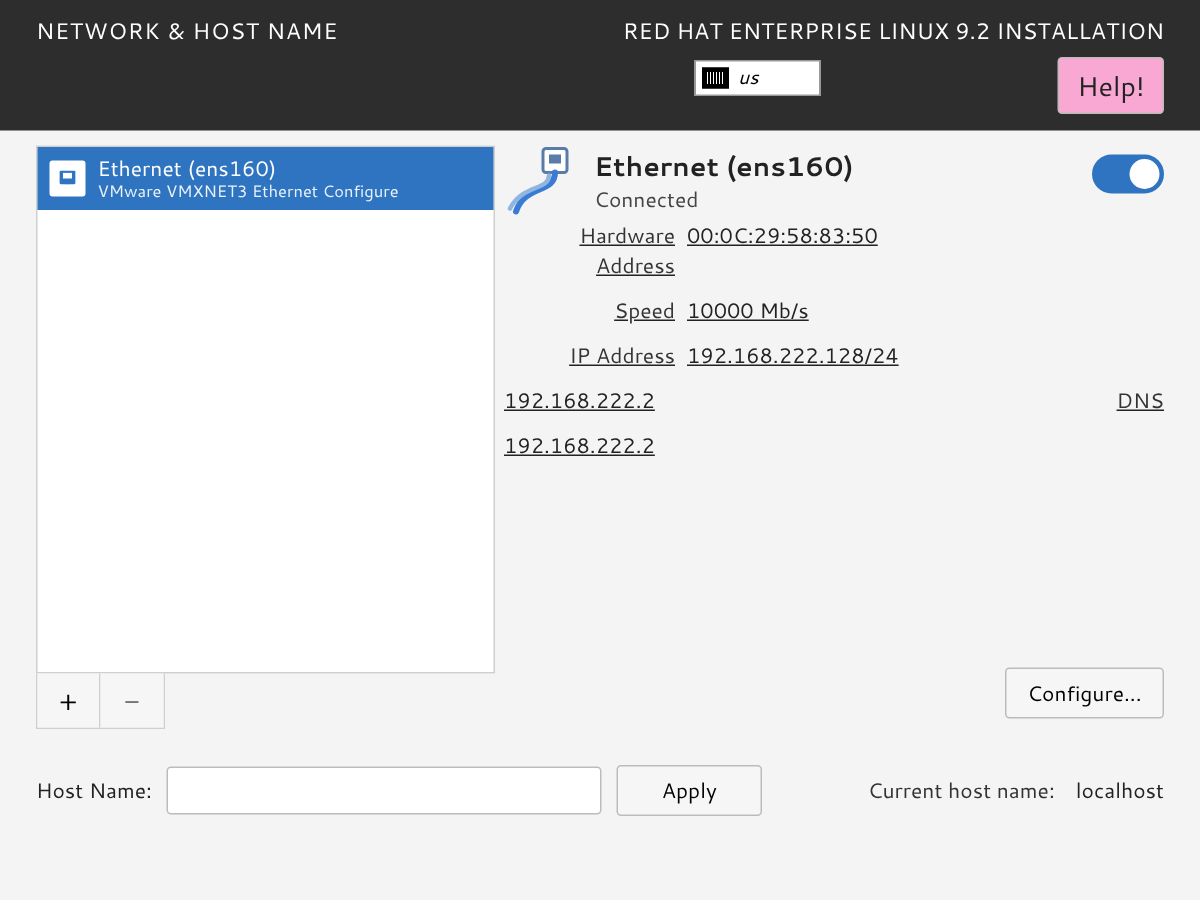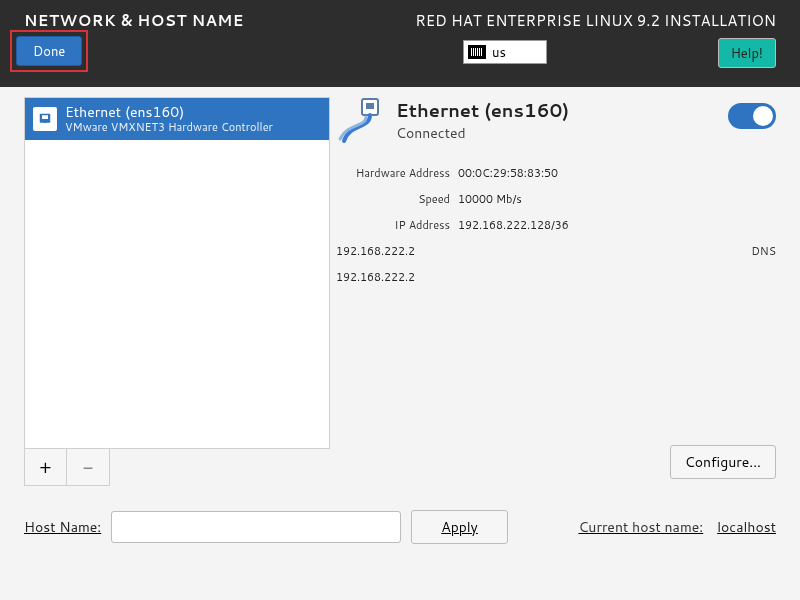--- a/index.html
+++ b/index.html
@@ -1,26 +1,26 @@
 <!DOCTYPE html>
 <html><head>
 <meta charset="utf-8">
 <style>
   * { box-sizing: border-box; margin: 0; padding: 0; font-family: "Cantarell", "Segoe UI", sans-serif; }
   body { width: 800px; height: 600px; background: #f4f4f4; overflow: hidden; }
 
   .topbar { background: #2d2d2d; color: #fff; height: 87px; position: relative; }
-  .title-left { position: absolute; left: 24px; top: 10px; font-size: 15px; font-weight: 700; letter-spacing: 0.5px; }
+  .title-left { position: absolute; left: 24px; top: 10px; font-size: 15px; font-weight: 400; letter-spacing: 0.5px; }
   .title-right { position: absolute; right: 24px; top: 10px; font-size: 15px; font-weight: 400; }
   .done-wrap { position: absolute; left: 10px; top: 30px; border: 2px solid #d73339; padding: 4px; }
   .done-btn { background: #2f74c0; border: 1px solid #1d5ea7; color: #fff; font-size: 13px; padding: 5px 16px; border-radius: 3px; cursor: pointer; }
-  .kbd-ind { position: absolute; left: 463px; top: 40px; width: 84px; height: 24px; background: #fff; border: 1px solid #999; display: flex; align-items: center; padding: 0 4px; color: #000; font-size: 13px; }
+  .kbd-ind { position: absolute; left: 463px; top: 40px; width: 84px; height: 24px; background: #fff; border: 1px solid #999; display: flex; align-items: center; padding: 0 4px; color: #000; font-size: 13px; font-style: italic; }
   .kbd-icon { width: 18px; height: 14px; background: #000; margin-right: 6px; position: relative; border: 1px solid #000; }
   .kbd-icon::after { content: ""; position: absolute; inset: 2px; background: repeating-linear-gradient(to right, #fff 0 1px, #000 1px 2px), repeating-linear-gradient(to bottom, transparent 0 2px, #000 2px 3px); background-blend-mode: normal; }
-  .help-btn { position: absolute; right: 24px; top: 38px; background: #14b8a6; border: 1px solid #bcbcbc; color: #222; font-size: 13px; padding: 5px 12px; border-radius: 3px; cursor: pointer; }
+  .help-btn { position: absolute; right: 24px; top: 38px; background: #f9a8d4; border: 1px solid #bcbcbc; color: #222; font-size: 18px; padding: 5px 12px; border-radius: 3px; cursor: pointer; }
 
   .content { display: flex; padding: 10px 24px 0 24px; gap: 6px; }
   .left-col { width: 306px; display: flex; flex-direction: column; }
   .iface-list { border: 1px solid #cfcfcf; background: #fff; height: 352px; }
   .iface-item { display: flex; align-items: center; padding: 6px 8px; gap: 8px; }
   .iface-item.selected { background: #2f74c0; color: #fff; }
   .iface-mini-icon { width: 24px; height: 24px; background: #fff; border-radius: 2px; display: flex; align-items: center; justify-content: center; flex: 0 0 24px; }
   .iface-mini-icon svg { width: 18px; height: 18px; }
   .iface-text { display: flex; flex-direction: column; line-height: 1.2; }
   .iface-name { font-size: 14px; }
@@ -30,62 +30,59 @@
   .sq-btn:last-child { border-right: none; color:#777; }
 
   .right-col { flex: 1; position: relative; }
   .iface-header { display: flex; align-items: flex-start; gap: 12px; }
   .big-icon { width: 48px; height: 48px; flex: 0 0 48px; }
   .iface-title { font-size: 18px; font-weight: 600; color: #222; }
   .iface-status { font-size: 14px; color: #444; }
   .switch { position: absolute; right: 0; top: 6px; width: 48px; height: 26px; background: #2f74c0; border-radius: 13px; cursor: pointer; }
   .switch::after { content:""; position:absolute; right:3px; top:3px; width:20px; height:20px; background:#fff; border-radius:50%; }
 
-  .details { margin-top: 20px; display: grid; grid-template-columns: 114px auto; row-gap: 10px; column-gap: 8px; font-size: 11px; color: #222; }
+  .details { margin-top: 2px; display: grid; grid-template-columns: 114px auto; row-gap: 10px; column-gap: 8px; font-size: 14px; color: #222; text-decoration: underline; }
   .details .lbl { text-align: right; color: #333; }
   .configure-btn { position: absolute; right: 0; top: 348px; background: #f6f6f6; border: 1px solid #bcbcbc; font-size: 14px; padding: 6px 14px; border-radius: 3px; cursor: pointer; }
 
-  .bottom { position: absolute; left: 24px; right: 24px; top: 510px; display: flex; align-items: center; gap: 10px; font-size: 14px; text-decoration: underline; }
+  .bottom { position: absolute; left: 24px; right: 24px; top: 510px; display: flex; align-items: center; gap: 10px; font-size: 14px; }
   .hostlabel { color: #222; }
   .host-input { width: 290px; height: 32px; border: 1px solid #bcbcbc; border-radius: 3px; padding: 0 8px; background: #fff; }
   .apply-btn { background: #f6f6f6; border: 1px solid #bcbcbc; font-size: 14px; padding: 6px 29px; border-radius: 3px; cursor: pointer; }
   .cur-host { margin-left: auto; display: flex; gap: 14px; }
   .cur-host .v { color: #222; text-align: center; }
   .cur-host .k { color: #333; }
 </style>
 </head>
 <body>
 
 <div class="topbar">
   <div class="title-left">NETWORK &amp; HOST NAME</div>
   <div class="title-right">RED HAT ENTERPRISE LINUX 9.2 INSTALLATION</div>
-  <div class="done-wrap">
-    <button class="done-btn">Done</button>
-  </div>
   <div class="kbd-ind">
     <span class="kbd-icon"></span>
     <span>us</span>
   </div>
   <button class="help-btn">Help!</button>
 </div>
 
 <div class="content">
   <div class="left-col">
     <div class="iface-list">
       <div class="iface-item selected">
         <div class="iface-mini-icon">
           <svg viewBox="0 0 24 24">
               <rect x="5" y="5" width="14" height="12" rx="1" fill="#2f74c0"></rect>
               <rect x="8" y="7" width="8" height="5" fill="#fff"></rect>
               <rect x="10" y="14" width="4" height="3" fill="#2f74c0"></rect>
             </svg>
         </div>
         <div class="iface-text">
           <span class="iface-name">Ethernet (ens160)</span>
-          <span class="iface-sub">VMware VMXNET3 Hardware Controller</span>
+          <span class="iface-sub">VMware VMXNET3 Ethernet Configure</span>
         </div>
       </div>
     </div>
     <div class="list-btns">
       <button class="sq-btn">+</button>
       <button class="sq-btn">−</button>
     </div>
   </div>
 
   <div class="right-col">
@@ -104,21 +101,21 @@
       </div>
       <div class="switch"></div>
     </div>
 
     <div class="details">
       <div class="lbl">Hardware Address</div>
       <div>00:0C:29:58:83:50</div>
       <div class="lbl">Speed</div>
       <div>10000 Mb/s</div>
       <div class="lbl">IP Address</div>
-      <div>192.168.222.128/36</div>
+      <div>192.168.222.128/24</div>
       <div>192.168.222.2</div>
       <div class="lbl">DNS</div>
       <div>192.168.222.2</div>
     </div>
 
     <button class="configure-btn">Configure...</button>
   </div>
 </div>
 
 <div class="bottom">

